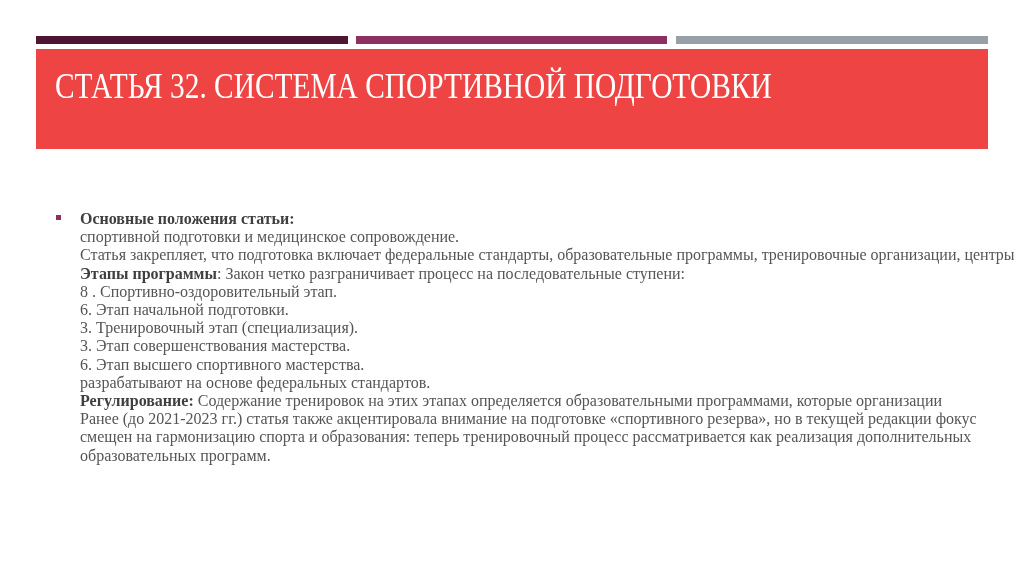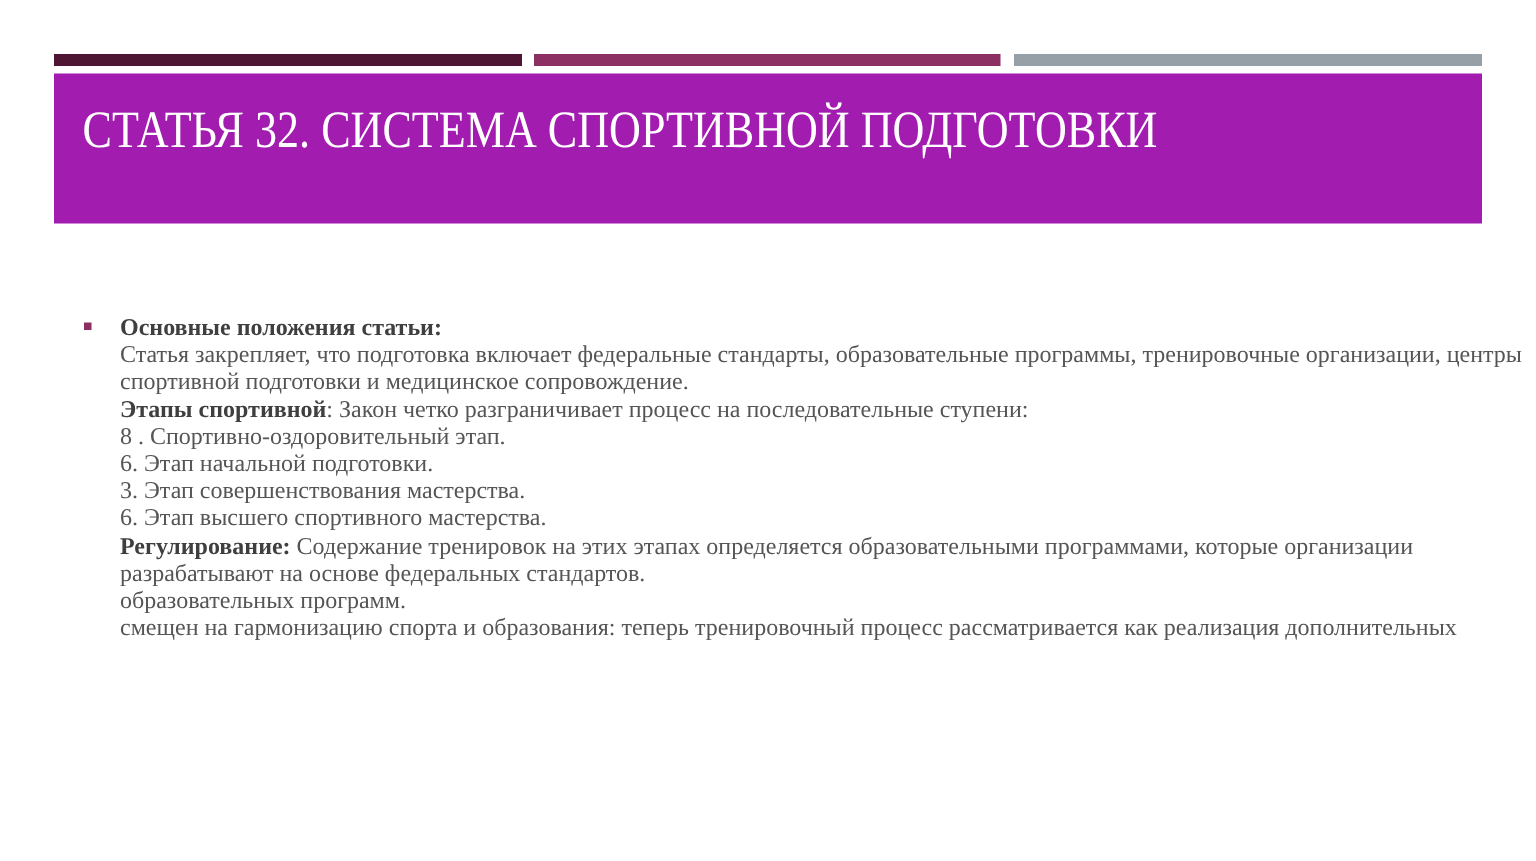--- a/index.html
+++ b/index.html
@@ -22,21 +22,21 @@
     .bar-1 { left: 36px; width: 312px; background: #4f1634; }
     .bar-2 { left: 356px; width: 311px; background: #8c2f62; }
     .bar-3 { left: 676px; width: 312px; background: #98a0a7; }
 
     .header {
       position: absolute;
       left: 36px;
       top: 49px;
       width: 952px;
       height: 100px;
-      background: #a21caf;
+      background: #ef4444;
     }
     .title {
       position: absolute;
       left: 19px;
       top: 18px;
       margin: 0;
       font-family: "Liberation Serif", serif;
       font-weight: normal;
       font-size: 35px;
       line-height: 40px;
@@ -82,25 +82,27 @@
 <div class="bar bar-3"></div>
 
 <div class="header">
   <h1 class="title">СТАТЬЯ 32. СИСТЕМА СПОРТИВНОЙ ПОДГОТОВКИ</h1>
 </div>
 
 <div class="content">
   <span class="bullet"></span>
   <div class="text-block">
     <span class="line bold">Основные положения статьи:</span>
+    <span class="line">спортивной подготовки и медицинское сопровождение.</span>
     <span class="line">Статья закрепляет, что подготовка включает федеральные стандарты, образовательные программы, тренировочные организации, центры</span>
-    <span class="line">спортивной подготовки и медицинское сопровождение.</span>
-    <span class="line"><span class="bold">Этапы спортивной</span><span>: Закон четко разграничивает процесс на последовательные ступени:</span></span>
+    <span class="line"><span class="bold">Этапы программы</span><span>: Закон четко разграничивает процесс на последовательные ступени:</span></span>
     <span class="line">8 . Спортивно-оздоровительный этап.</span>
     <span class="line">6. Этап начальной подготовки.</span>
+    <span class="line">3. Тренировочный этап (специализация).</span>
     <span class="line">3. Этап совершенствования мастерства.</span>
     <span class="line">6. Этап высшего спортивного мастерства.</span>
+    <span class="line">разрабатывают на основе федеральных стандартов.</span>
     <span class="line"><span class="bold">Регулирование:</span><span> Содержание тренировок на этих этапах определяется образовательными программами, которые организации</span></span>
-    <span class="line">разрабатывают на основе федеральных стандартов.</span>
+    <span class="line">Ранее (до 2021-2023 гг.) статья также акцентировала внимание на подготовке «спортивного резерва», но в текущей редакции фокус</span>
+    <span class="line">смещен на гармонизацию спорта и образования: теперь тренировочный процесс рассматривается как реализация дополнительных</span>
     <span class="line">образовательных программ.</span>
-    <span class="line">смещен на гармонизацию спорта и образования: теперь тренировочный процесс рассматривается как реализация дополнительных</span>
   </div>
 </div>
 
 </body></html>

